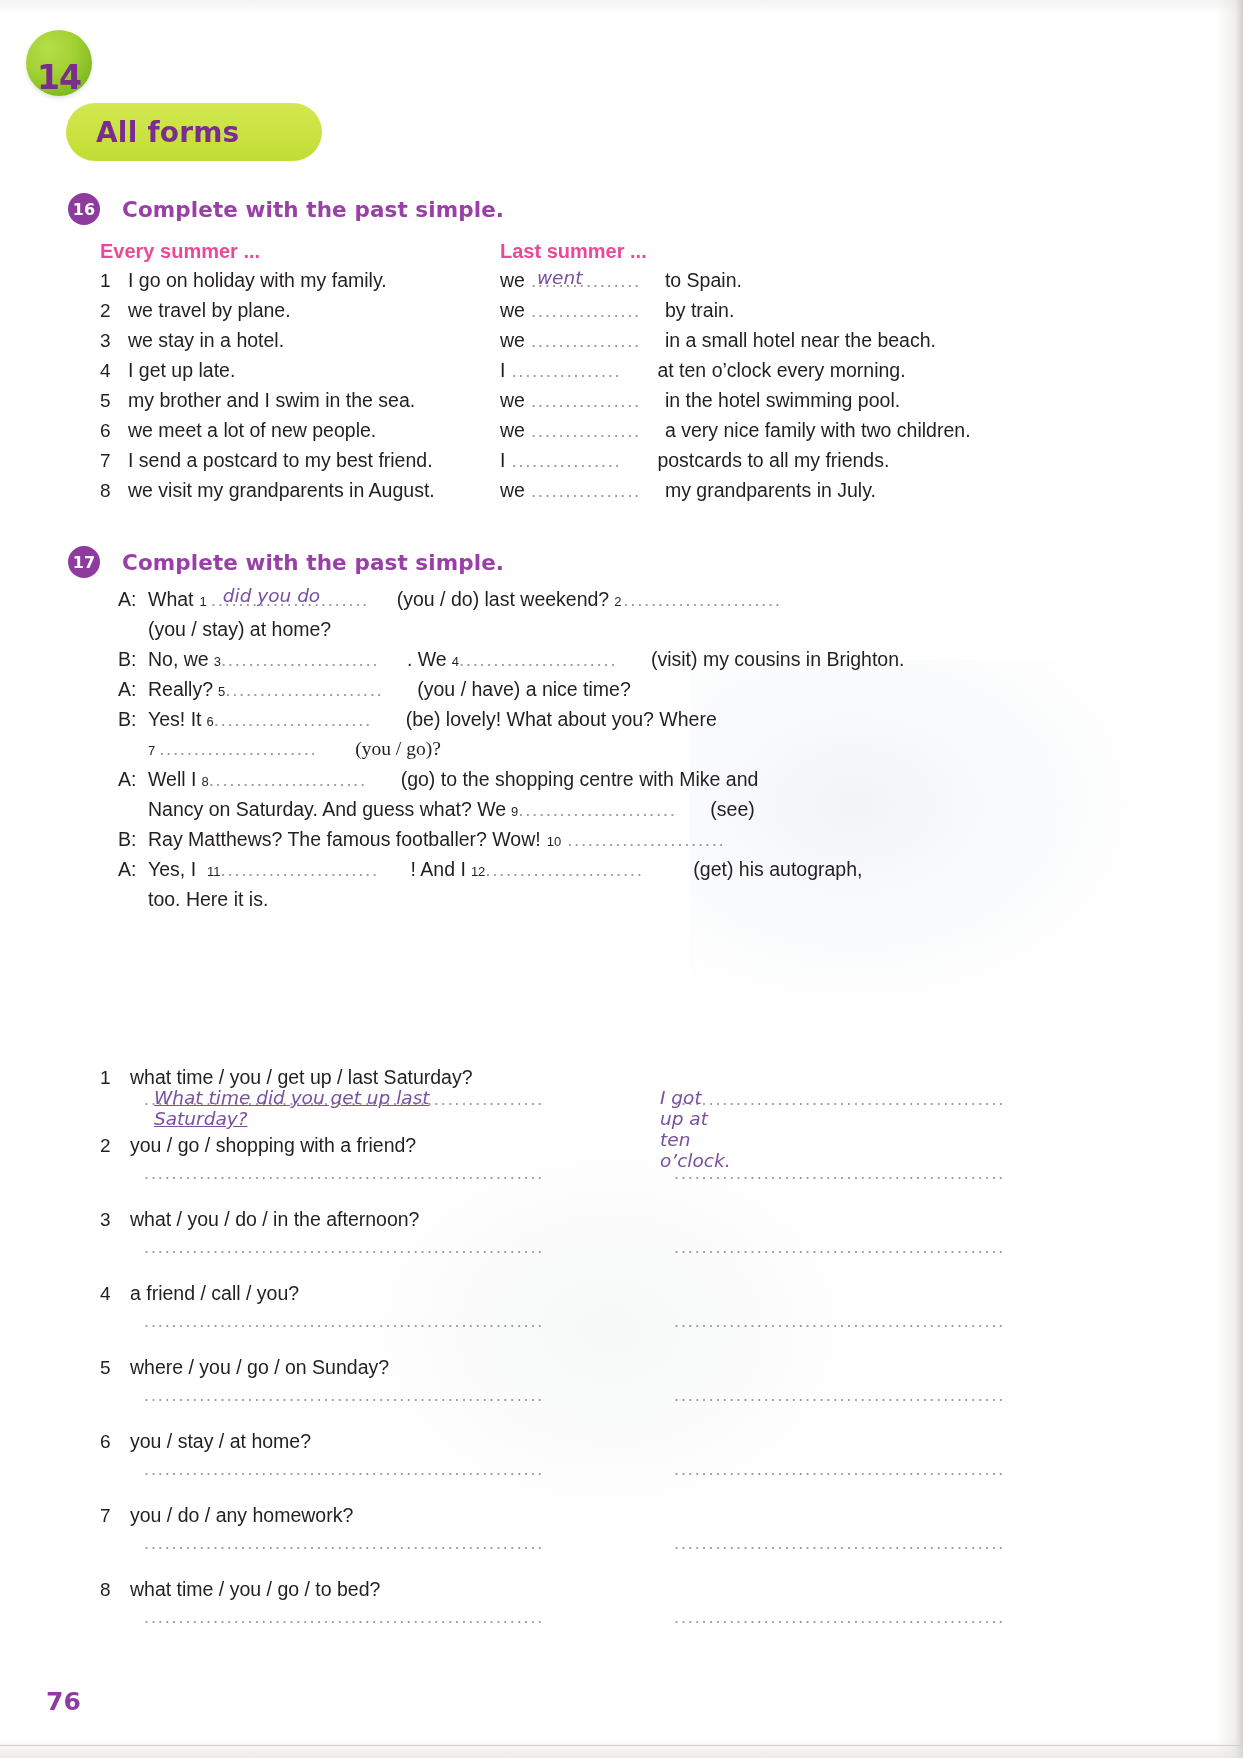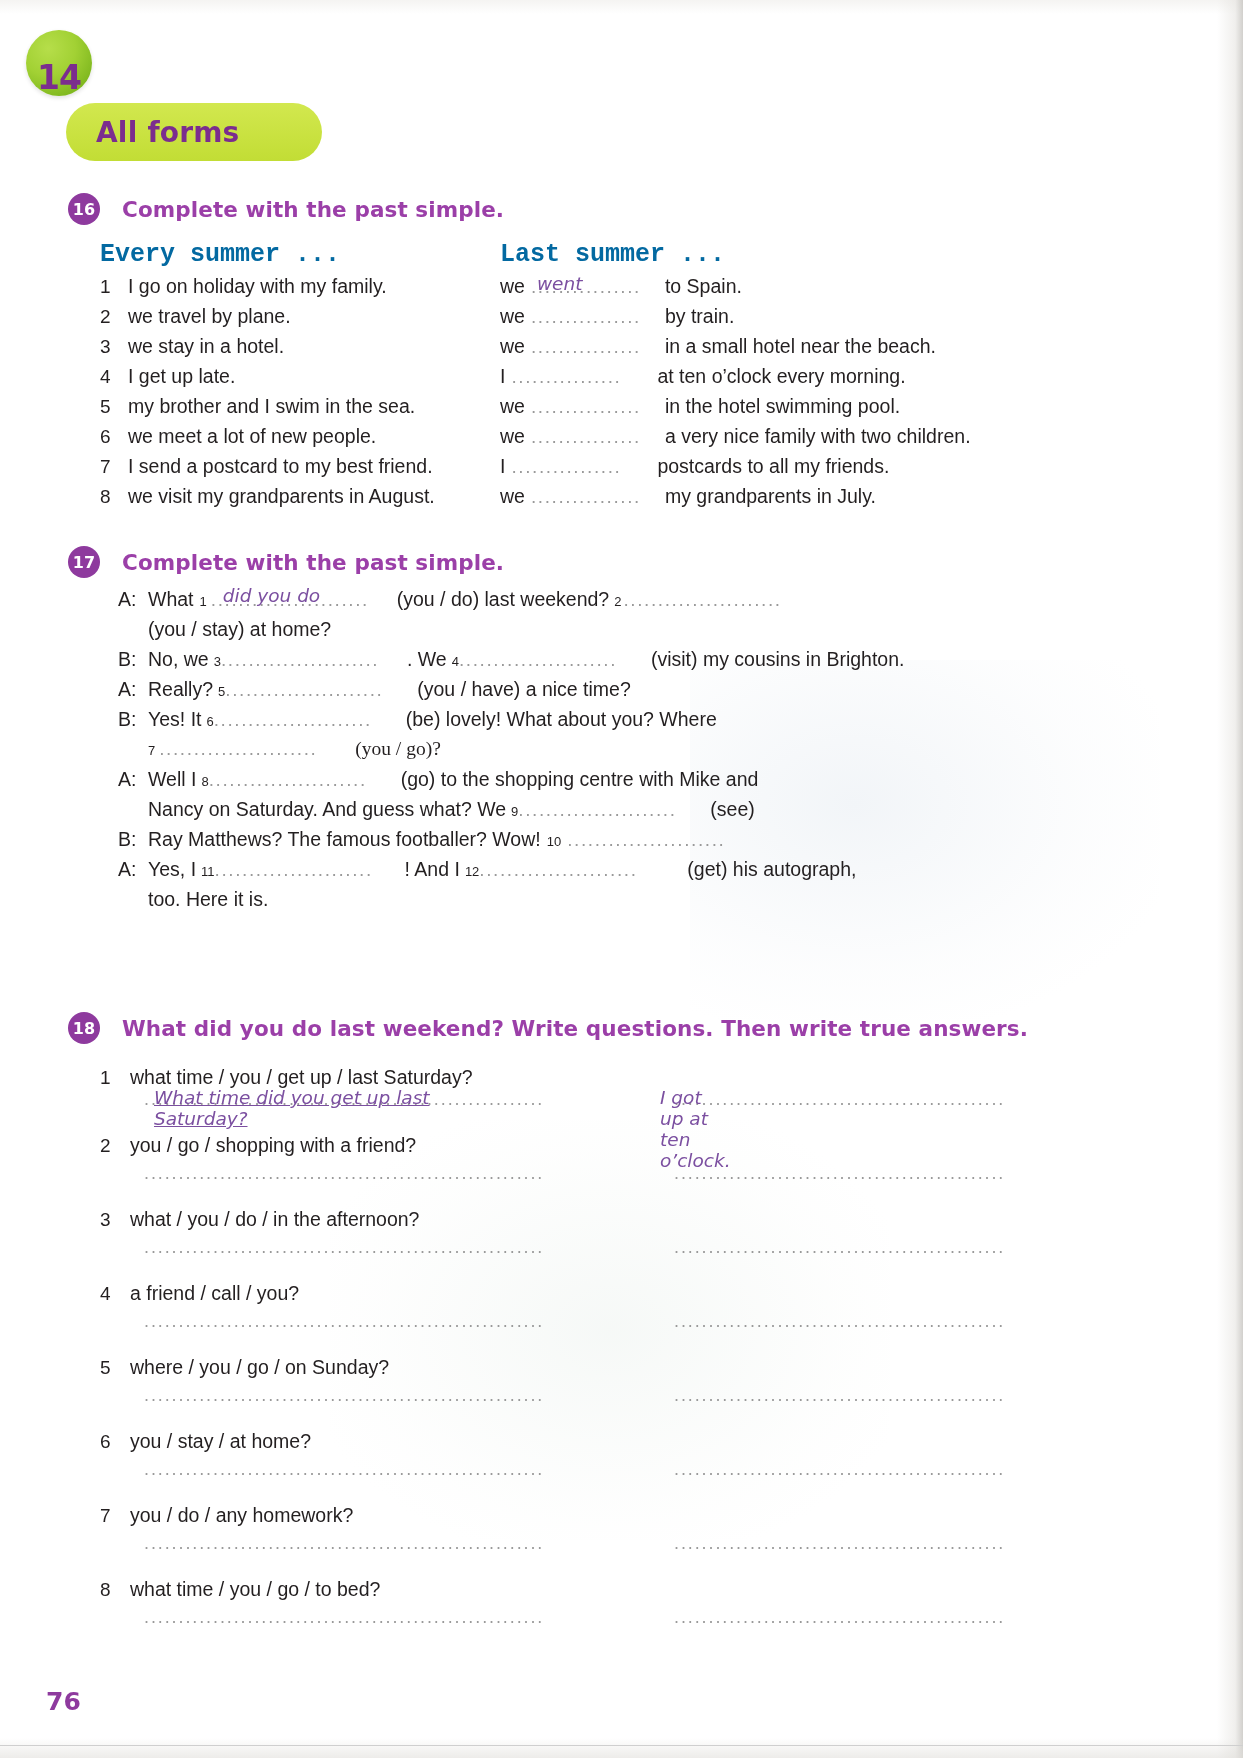--- a/index.html
+++ b/index.html
@@ -126,24 +126,24 @@
   }
 
   
   .body-txt {
     font-family: "Liberation Sans", sans-serif;
     font-size: 19.5px;
     color: #231f20;
     white-space: nowrap;
   }
   .bold-head {
-    font-family: Liberation Mono, monospace;
+    font-family: Liberation Sans, sans-serif;
     font-weight: bold;
-    font-size: 25px;
-    color: #0369a1;
+    font-size: 20px;
+    color: #ec4899;
   }
   .item-num {
     font-family: "Liberation Sans", sans-serif;
     font-size: 19px;
     color: #231f20;
   }
   .dots {
     color: #9a9a9a;
     letter-spacing: 1.6px;
     font-size: 19px;
@@ -462,42 +462,38 @@
       <span class="sup" style="margin-left:6px;">10</span>
       <span style="position:relative; display:inline-block; min-width:186px; margin-left:6px;">
         <span class="dots">.......................</span>
       </span>
     </div>
 
 
     <div class="d-row">
       <span class="d-spk body-txt">A:</span>
       <span class="body-txt">Yes, I</span>
-      <span class="sup" style="margin-left:5px;">11</span>
+      <span class="sup" style="margin-left:11px;">11</span>
       <span style="position:relative; display:inline-block; min-width:186px;">
         <span class="dots">.......................</span>
       </span>
       <span class="body-txt" style="margin-left:4px;">! And I</span>
       <span class="sup" style="margin-left:5px;">12</span>
       <span style="position:relative; display:inline-block; min-width:186px;">
         <span class="dots">.......................</span>
       </span>
       <span class="body-txt" style="margin-left:22px;">(get) his autograph,</span>
     </div>
 
     <div class="d-row d-indent">
       <span class="body-txt">too. Here it is.</span>
     </div>
 
   </div>
 
-  <div class="ex-header" style="left:68px; top:1012px;">
-    <div class="ex-num">18</div>
-    <div class="ex-title">What did you do last weekend? Write questions. Then write true answers.</div>
-  </div>
 
   <div id="ex18">
 
     <div class="q-row">
       <span class="n item-num">1</span>
       <span class="body-txt">what time / you / get up / last Saturday?</span>
     </div>
     <div class="ans-grid">
       <span class="ans-line ans-left">.............................................................</span>
       <span class="ans-line ans-right">..................................................</span>

